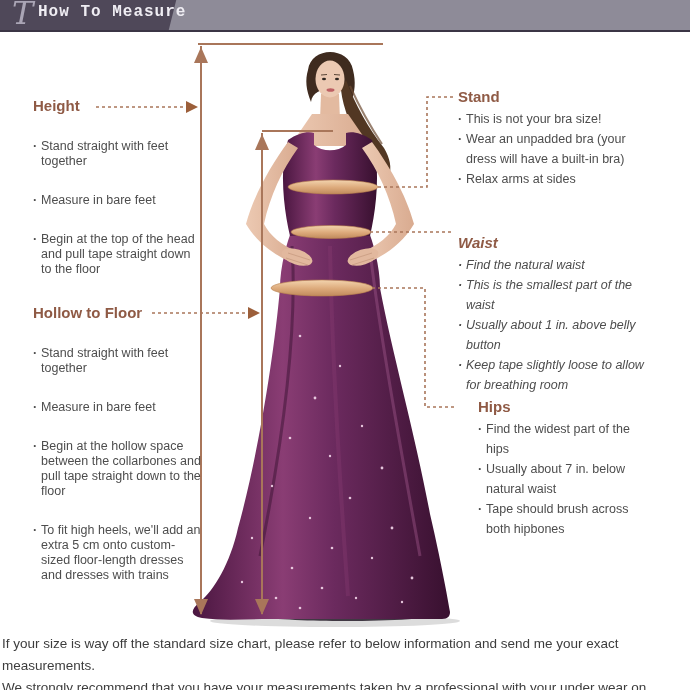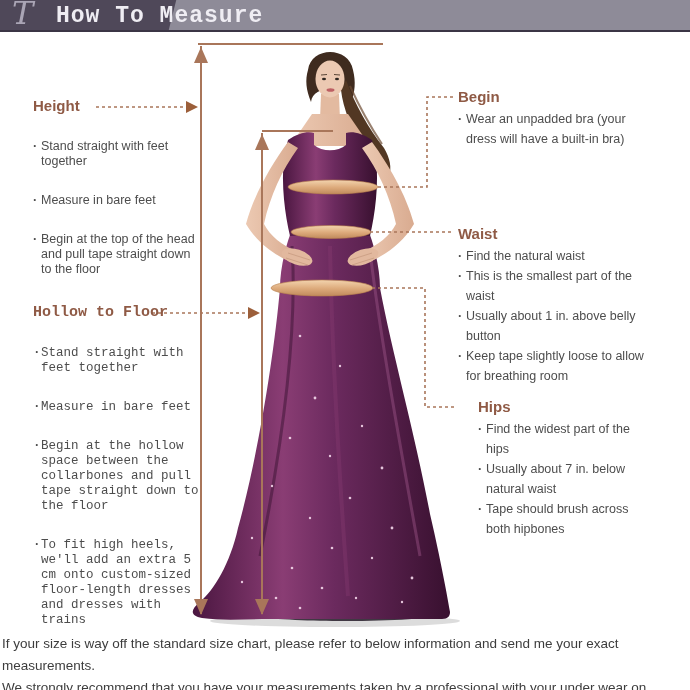--- a/index.html
+++ b/index.html
@@ -6,34 +6,34 @@
   .page{position:relative;width:690px;height:690px;background:#fff;overflow:hidden;
         font-family:"Liberation Sans",sans-serif;}
 
   
   .titlebar{position:absolute;left:0;top:0;width:690px;height:30px;background:#8e8b98;
             border-bottom:2px solid #3b3545;overflow:hidden;}
   .titlebar-dark{position:absolute;left:-14px;top:0;width:186px;height:34px;
                  background:#4f4859;transform:skewX(-14deg);}
   .title-flourish{position:absolute;left:12px;top:-6px;font-family:"DejaVu Serif",serif;
                   font-style:italic;font-size:32px;color:#aaa5b5;z-index:3;}
-  .title-text{position:absolute;left:56px;top:3px;font-family:"Liberation Mono",monospace;
-              font-weight:700;font-size:23px;letter-spacing:1px;color:#efedf3;z-index:3;}
+  .title-text{position:absolute;left:38px;top:3px;font-family:"Liberation Mono",monospace;
+              font-weight:700;font-size:16px;letter-spacing:1px;color:#efedf3;z-index:3;}
 
   
   .sec{position:absolute;z-index:5;}
   .sec h3{margin:0 0 3px 0;font-size:15px;font-weight:700;color:#8f5a45;line-height:18px;}
   .bullet{position:relative;padding-left:8px;font-size:12.5px;color:#4d4d4d;}
   .col-left .bullet{line-height:15px;margin-top:24px;}
   .col-right .bullet{line-height:20px;}
   .bullet::before{content:"·";position:absolute;left:0;top:0;font-weight:700;color:#4d4d4d;}
   .sec-height{left:33px;top:97px;width:170px;}
-  .sec-hollow{left:33px;top:304px;width:170px;font-family:Liberation Mono, monospace;}
+  .sec-hollow{left:33px;top:304px;width:170px;}
   .sec-bust{left:458px;top:88px;width:185px;}
-  .sec-waist{left:458px;top:225px;width:188px;}
+  .sec-waist{left:458px;top:234px;width:188px;font-style:italic;}
   .sec-hips{left:458px;top:398px;width:172px;margin-left:20px;}
 
   
   .footer{position:absolute;left:2px;top:633px;width:686px;z-index:5;
           font-size:13.5px;line-height:22px;color:#3d3d3d;}
 
   
   .model-figure{position:absolute;left:180px;top:36px;width:300px;height:596px;z-index:1;}
   .measure-overlay{position:absolute;left:0;top:0;width:690px;height:690px;z-index:2;
                    pointer-events:none;}
@@ -189,22 +189,24 @@
       <h3>Hollow to Floor</h3>
       <div class="bullet"><span>Stand straight with feet together</span></div>
       <div class="bullet"><span>Measure in bare feet</span></div>
       <div class="bullet"><span>Begin at the hollow space between the collarbones and pull tape straight down to the floor</span></div>
       <div class="bullet"><span>To fit high heels, we'll add an extra 5 cm onto custom-sized floor-length dresses and dresses with trains</span></div>
     </div>
   </div>
 
   <div class="col-right">
     <div class="sec sec-bust">
-      <h3>Begin</h3>
+      <h3>Stand</h3>
+      <div class="bullet"><span>This is not your bra size!</span></div>
       <div class="bullet"><span>Wear an unpadded bra (your dress will have a built-in bra)</span></div>
+      <div class="bullet"><span>Relax arms at sides</span></div>
     </div>
     <div class="sec sec-waist">
       <h3>Waist</h3>
       <div class="bullet"><span>Find the natural waist</span></div>
       <div class="bullet"><span>This is the smallest part of the waist</span></div>
       <div class="bullet"><span>Usually about 1 in. above belly button</span></div>
       <div class="bullet"><span>Keep tape slightly loose to allow for breathing room</span></div>
     </div>
     <div class="sec sec-hips">
       <h3>Hips</h3>

